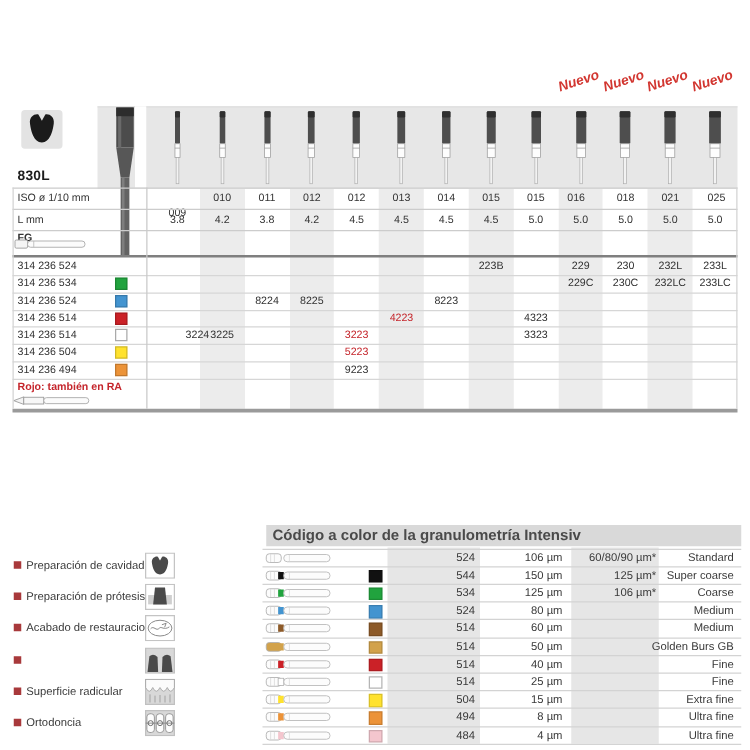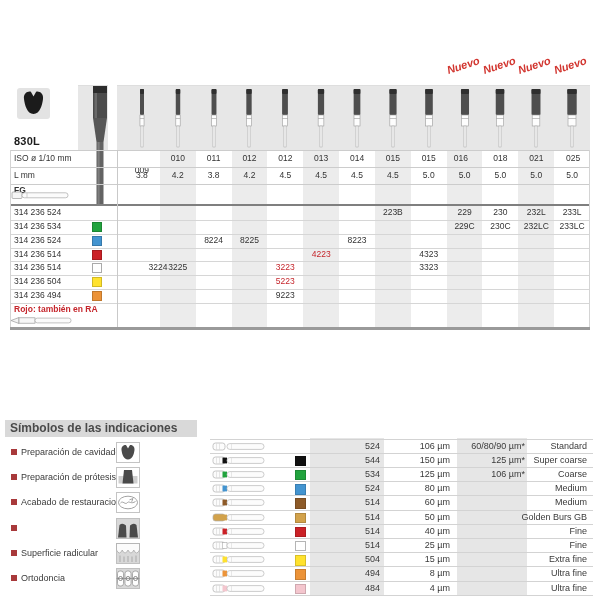--- a/index.html
+++ b/index.html
@@ -264,21 +264,21 @@
       <rect x="9" y="2.8" width="16" height="5.4" fill="#f7f7f7" stroke="#9a9a9a" stroke-width="0.7"></rect>
       <rect x="25" y="3.1" width="36" height="4.8" rx="2.3" fill="#fbfbfb" stroke="#a8a8a8" stroke-width="0.7"></rect>
     </svg>
     <div class="bottom-rule"></div>
 
     <div class="vline" style="left:0;top:65px;height:177px;background:#d4d4d4"></div>
     <div class="vline" style="left:579px;top:65px;height:177px;background:#d4d4d4"></div>
     <div class="vline" style="left:107px;top:65px;height:177px"></div>
   </div>
 
-  <div class="hdr hdr-left">Símbolos de las indicaciones</div>
+  <div class="hdr hdr-right">Código a color de la granulometría Intensiv</div>
 
   <div class="abs" style="left:5px;top:440px;width:205px;height:158px" id="symbols-panel">
       <div class="sym-bullet" style="top: 9px;"></div>
       <div class="sym-item-label" style="top: 4px;">Preparación de cavidades</div>
       <svg width="24" height="21" viewBox="0 0 24 21" style="position: absolute; left: 111px; top: 2px;">
         <rect x="0.5" y="0.5" width="23" height="20" fill="#ffffff" stroke="#c4c4c4"></rect>
         <path d="M5.5,8 C5,3.5 10,1.8 12,4.2 C14,1.8 19,3.5 18.5,8 C18,12 16.5,17.5 12,17.5 C7.5,17.5 6,12 5.5,8 Z" fill="#4a4a4a"></path>
         <path d="M9.8,2.6 L12,6.4 L14.2,2.6 Z" fill="#ffffff"></path>
       </svg>
       <div class="sym-bullet" style="top: 34.2px;"></div>

